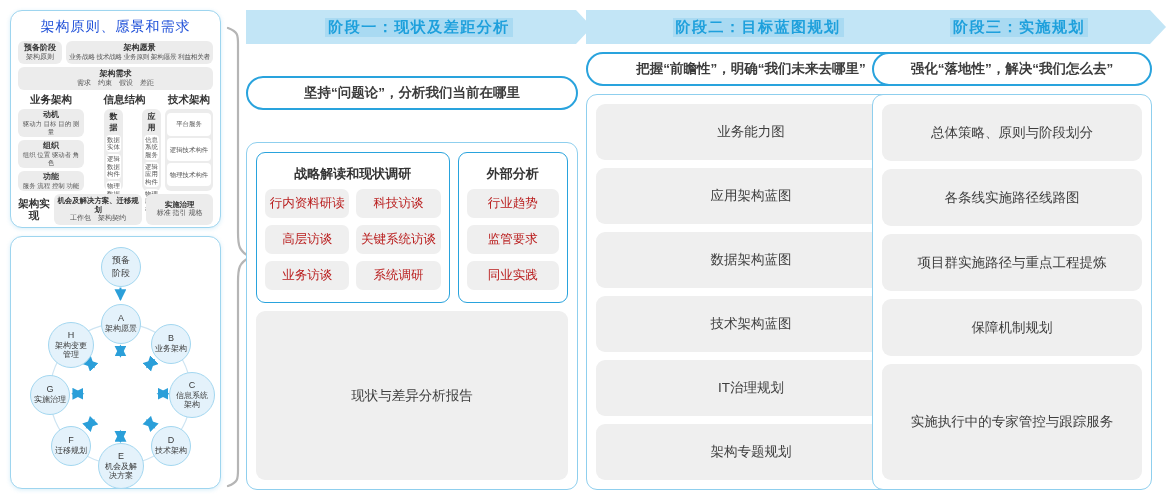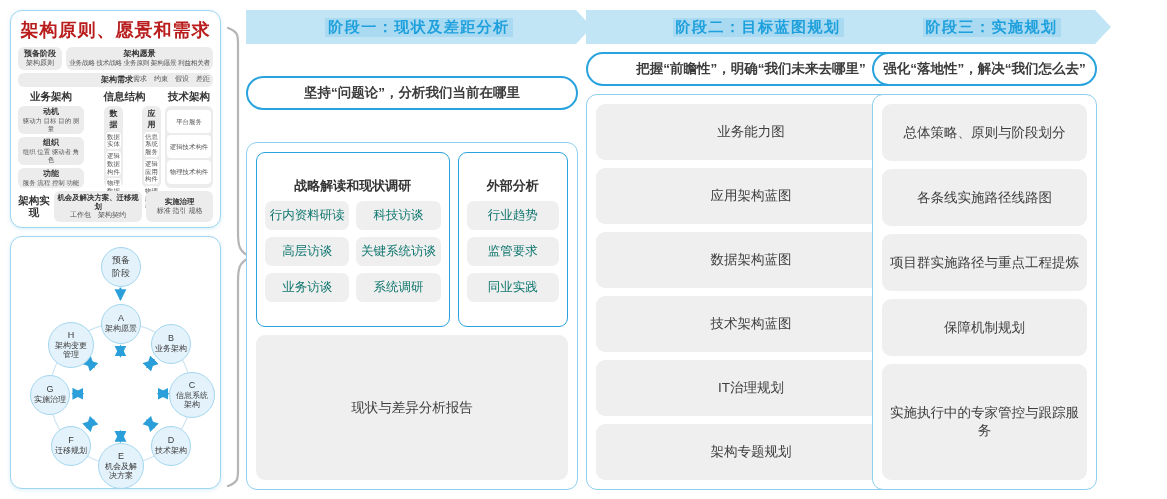--- a/index.html
+++ b/index.html
@@ -4,29 +4,29 @@
 <style>
   * { margin:0; padding:0; box-sizing:border-box; }
   html,body { width:1167px; height:499px; background:#ffffff; overflow:hidden;
     font-family:"Liberation Sans","DejaVu Sans",sans-serif; color:#3e3e3e; }
   .abs { position:absolute; }
 
   
   .panel { position:absolute; background:#fff; border:1.5px solid #9ed5ef; border-radius:12px;
            box-shadow:0 1px 4px rgba(41,163,221,.18); }
   #fw-panel { left:10px; top:10px; width:211px; height:218px; padding:6px 7px; display:flex; flex-direction:column; gap:3px; }
-  .fw-title { font-weight:bold; font-size:18px; text-align:center; color:#b91c1c; letter-spacing:1px; padding:1px 0 2px; }
+  .fw-title { font-weight:normal; font-size:14px; text-align:center; color:#1d4ed8; letter-spacing:1px; padding:1px 0 2px; }
   .gbox { background:#ececec; border-radius:6px; padding:2px 3px; text-align:center; }
   .gbox .t { font-weight:bold; font-size:8px; color:#333; line-height:1.25; }
   .gbox .s { font-size:7px; color:#555; line-height:1.25; }
   .fw-row1 { display:flex; gap:4px; height:30px; }
   .fw-prep { width:52px; display:flex; flex-direction:column; justify-content:center; }
   .fw-vision { flex:1; display:flex; flex-direction:column; justify-content:center; }
   .fw-vision .s { white-space:nowrap; font-size:6.6px; letter-spacing:-.2px; }
-  .fw-req { height:25px; display:flex; justify-content:flex-end; }
+  .fw-req { height:25px; display:flex; flex-direction:column; justify-content:flex-end; }
   .fw-heads { display:flex; gap:4px; height:13px; }
   .fw-heads div { font-weight:bold; font-size:10.5px; color:#333; text-align:center; }
   .hw-b { width:66px; } .hw-i { flex:1; } .hw-t { width:48px; }
   .fw-cols { display:flex; gap:4px; height:82px; }
   .fw-col-b { width:66px; display:flex; flex-direction:column; gap:3px; }
   .fw-col-b .gbox { flex:1; display:flex; flex-direction:column; justify-content:center; padding:1px 2px; }
   .fw-col-b .s { font-size:6.4px; }
   .fw-col-i { flex:1; display:flex; gap:3px; }
   .subgroup { flex:1; background:#ececec; border-radius:6px; padding:2px; display:flex; flex-direction:column; align-items:stretch;margin-left:16px; }
   .subgroup .h { font-weight:bold; font-size:8px; text-align:center; color:#333; margin-bottom:1px; }
@@ -53,35 +53,35 @@
   #adm-center .wrap2 { width:34px; line-height:1.25; }
   #adm-prep { font-size:9px; color:#3a3a3a; }
 
   
   #brace { left:224px; top:26px; width:30px; height:462px; }
 
   
   .phase-col { position:absolute; top:10px; height:480px; display:flex; flex-direction:column; gap:8px; }
   #col1 { left:246px; width:332px;gap:32px; }
   #col2 { left:586px; width:330px; }
-  #col3 { left:872px; width:225px; }
+  #col3 { left:872px; width:280px; }
   .band { height:34px; width:calc(100% + 14px); background:#c2e5f6;
           clip-path:polygon(0 0, calc(100% - 16px) 0, 100% 50%, calc(100% - 16px) 100%, 0 100%);
           display:flex; align-items:center; justify-content:center; flex:none; }
   .band span { font-weight:bold; font-size:15px; color:#1ea0dc; letter-spacing:1.5px;
                background:#a9daf2; padding:0 3px; }
   .subtitle { height:34px; flex:none; background:#fff; border:2px solid #29a3dd; border-radius:17px;
               display:flex; align-items:center; justify-content:center;
               font-weight:bold; font-size:13.5px; color:#3c3c3c; }
   .content { flex:1; background:#fff; border:1.5px solid #8fcfee; border-radius:11px; padding:9px;
              display:flex; flex-direction:column; gap:8px; }
-  .bluebox { border:1.5px solid #29a3dd; border-radius:9px; padding:24px 8px; background:#fff; }
+  .bluebox { border:1.5px solid #29a3dd; border-radius:9px; padding:12px 8px; background:#fff; }
   .bluebox .bb-title { font-weight:bold; font-size:13px; color:#333; text-align:center; margin-bottom:6px; }
   .pill { background:#efefef; border-radius:7px; display:flex; align-items:center; justify-content:center;
-          font-size:12.5px; color:#0f766e; padding:6px 2px; text-align:center; }
+          font-size:12.5px; color:#b91c1c; padding:6px 2px; text-align:center; }
   .grid2 { display:grid; grid-template-columns:1fr 1fr; gap:7px; }
   .stack { display:flex; flex-direction:column; gap:7px; }
   .row { display:flex; gap:8px; }
   .span2 { grid-column:1 / span 2; }
   .graybig { background:#efefef; border-radius:9px; flex:1; display:flex; align-items:center; justify-content:center;
              font-size:13.5px; color:#3e3e3e; text-align:center; padding:4px; }
   .tall { flex:2.2; }
 </style>
 </head>
 <body>

